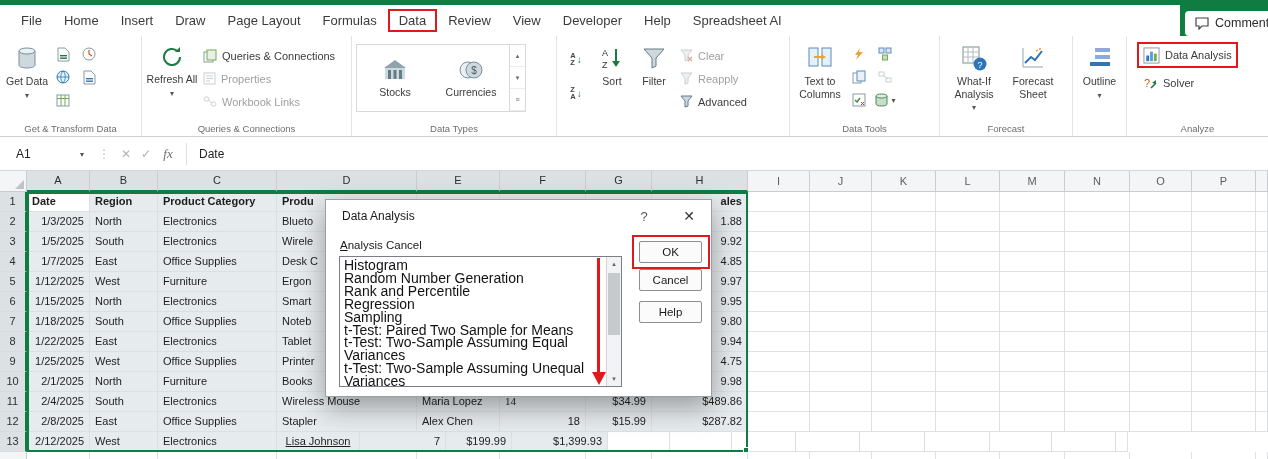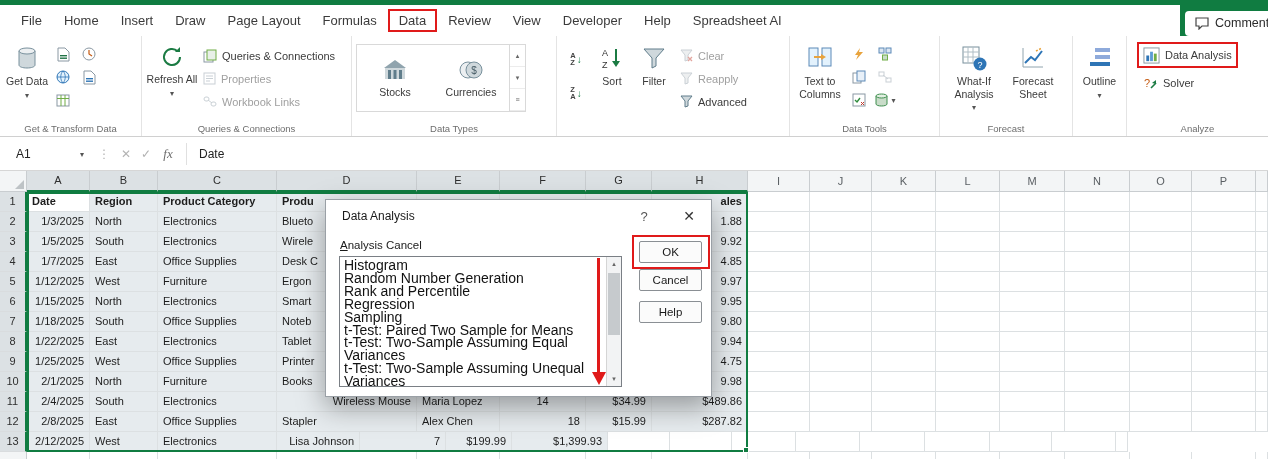--- a/index.html
+++ b/index.html
@@ -646,23 +646,23 @@
           <div class="cell" style="text-align: left; width: 65px;"></div>
           <div class="cell" style="text-align: left; width: 62px;"></div>
           <div class="cell" style="text-align: left; width: 64px;"></div>
           <div class="cell" style="width: 12px;"></div>
         </div>
         <div class="grow">
           <div class="rhcell sel">11</div>
           <div class="cell sel" style="text-align: right; width: 63px;">2/4/2025</div>
           <div class="cell sel" style="text-align: left; width: 68px;">South</div>
           <div class="cell sel" style="text-align: left; width: 119px;">Electronics</div>
-          <div class="cell sel" style="text-align: right; width: 140px;">Wireless Mouse</div>
+          <div class="cell sel" style="text-align: left; width: 140px;">Wireless Mouse</div>
           <div class="cell sel" style="text-align: left; width: 83px;">Maria Lopez</div>
-          <div class="cell sel" style="text-align: center; width: 86px;">14</div>
+          <div class="cell sel" style="text-align: left; width: 86px; font-family: Liberation Serif, serif;">14</div>
           <div class="cell sel" style="text-align: right; width: 66px;">$34.99</div>
           <div class="cell sel" style="text-align: right; width: 96px;">$489.86</div>
           <div class="cell" style="text-align: left; width: 62px;"></div>
           <div class="cell" style="text-align: left; width: 62px;"></div>
           <div class="cell" style="text-align: left; width: 64px;"></div>
           <div class="cell" style="text-align: left; width: 64px;"></div>
           <div class="cell" style="text-align: left; width: 65px;"></div>
           <div class="cell" style="text-align: left; width: 65px;"></div>
           <div class="cell" style="text-align: left; width: 62px;"></div>
           <div class="cell" style="text-align: left; width: 64px;"></div>
@@ -686,21 +686,21 @@
           <div class="cell" style="text-align: left; width: 65px;"></div>
           <div class="cell" style="text-align: left; width: 62px;"></div>
           <div class="cell" style="text-align: left; width: 64px;"></div>
           <div class="cell" style="width: 12px;"></div>
         </div>
         <div class="grow">
           <div class="rhcell sel">13</div>
           <div class="cell sel" style="text-align: right; width: 63px;">2/12/2025</div>
           <div class="cell sel" style="text-align: left; width: 68px;">West</div>
           <div class="cell sel" style="text-align: left; width: 119px;">Electronics</div>
-          <div class="cell sel" style="text-align: right; width: 83px;">Lisa Johnson</div>
+          <div class="cell sel" style="text-align: center; width: 83px; text-decoration: underline;">Lisa Johnson</div>
           <div class="cell sel" style="text-align: right; width: 86px;">7</div>
           <div class="cell sel" style="text-align: right; width: 66px;">$199.99</div>
           <div class="cell sel" style="text-align: right; width: 96px;">$1,399.93</div>
           <div class="cell" style="text-align: left; width: 62px;"></div>
           <div class="cell" style="text-align: left; width: 62px;"></div>
           <div class="cell" style="text-align: left; width: 64px;"></div>
           <div class="cell" style="text-align: left; width: 64px;"></div>
           <div class="cell" style="text-align: left; width: 65px;"></div>
           <div class="cell" style="text-align: left; width: 65px;"></div>
           <div class="cell" style="text-align: left; width: 62px;"></div>

